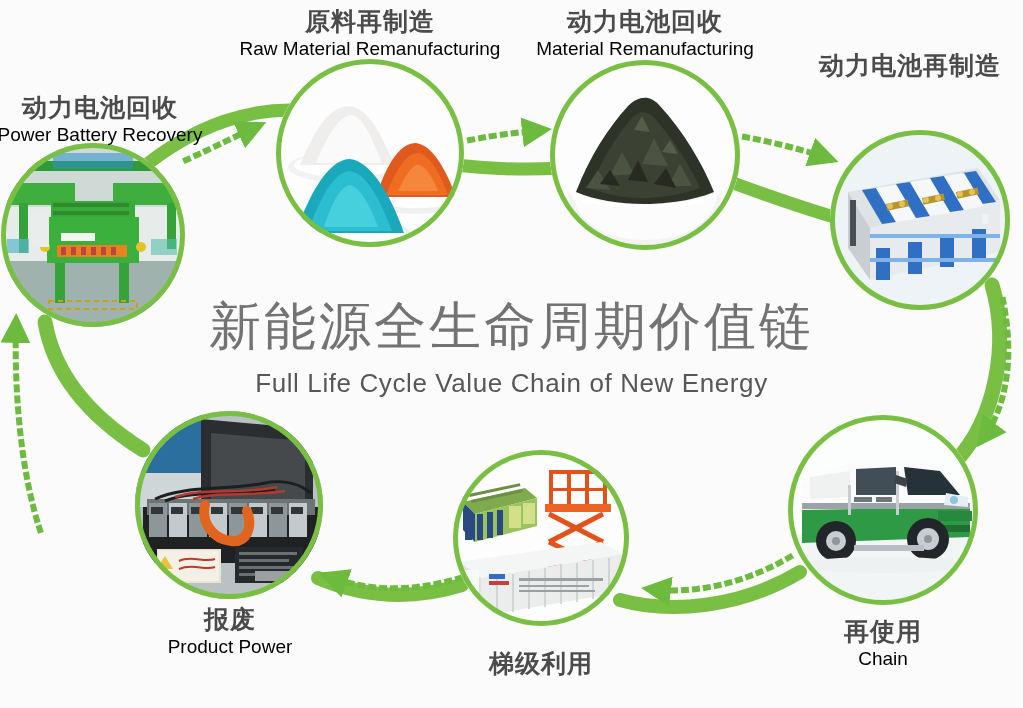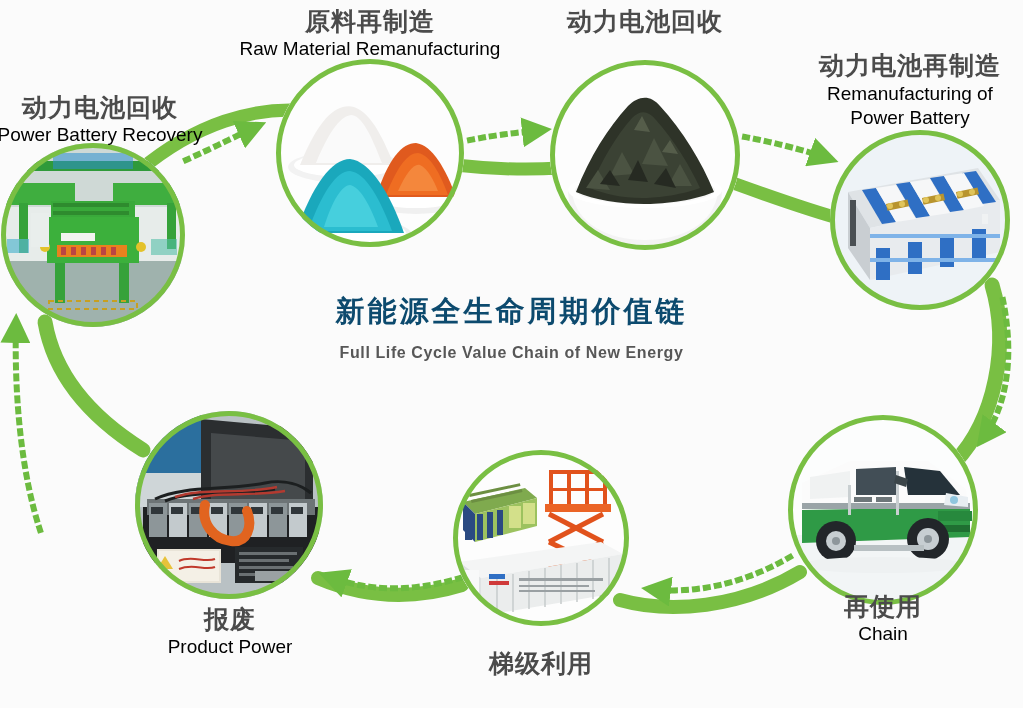--- a/index.html
+++ b/index.html
@@ -80,32 +80,32 @@
   #center-title {
     position: absolute;
     left: 0;
     top: 292px;
     width: 1023px;
     text-align: center;
     pointer-events: none;
   }
   #center-title .t-cn {
     display: block;
-    font-size: 29px;
-    font-weight: bold;
-    color: #0c4a6e;
+    font-size: 52px;
+    font-weight: normal;
+    color: #737373;
     letter-spacing: 3px;
   }
   #center-title .t-en {
     display: block;
-    font-size: 16px;
-    font-weight: bold;
+    font-size: 26px;
+    font-weight: normal;
     color: #575757;
     letter-spacing: 0.6px;
-    margin-top: 12px;
+    margin-top: 6px;
   }
 </style>
 </head>
 <body>
 
 <div id="stage">
 
   <svg id="ring-svg" viewBox="0 0 1023 708">
     <defs>
       <marker id="dotarrow" viewBox="0 0 10 10" refX="7" refY="5" markerWidth="5" markerHeight="5" orient="auto-start-reverse">
@@ -239,20 +239,21 @@
       </g>
       <g fill="#5d6551" opacity="0.8">
         <path d="M84 70 L92 56 L100 72 z"></path>
         <path d="M112 92 L120 80 L128 94 z"></path>
       </g>
     </svg>
   </div>
   <div class="node-ring" style="left:550px; top:60px; width:190px; height:190px; border-width:5px;"></div>
   <div class="label" style="left:505px; top:6px; width:280px;">
     <span class="cn">动力电池回收</span>
+    <span class="en">Material Remanufacturing</span>
   </div>
 
   <div class="node" style="left:830px; top:130px; width:180px; height:180px;">
     <svg class="node-photo" viewBox="0 0 180 180" preserveAspectRatio="none">
       <rect x="0" y="0" width="180" height="180" fill="#eef3f7"></rect>
 
       <path d="M18 62 L148 38 L170 70 L40 98 z" fill="#dfe3e6"></path>
       <path d="M18 62 L40 98 L40 150 L18 118 z" fill="#c9ced2"></path>
       <path d="M40 98 L170 70 L170 122 L40 150 z" fill="#e8ebee"></path>
 
@@ -293,21 +294,20 @@
         <rect x="40" y="104" width="130" height="4"></rect>
         <rect x="40" y="128" width="130" height="4"></rect>
       </g>
       <rect x="20" y="70" width="6" height="46" fill="#4a4f53"></rect>
       <rect x="152" y="84" width="6" height="10" fill="#f0f2f3"></rect>
     </svg>
   </div>
   <div class="node-ring" style="left:830px; top:130px; width:180px; height:180px; border-width:5px;"></div>
   <div class="label two-line-en" style="left:790px; top:50px; width:240px;">
     <span class="cn">动力电池再制造</span>
-    <span class="en" style="white-space:normal; max-width:200px; margin:2px auto 0;">Remanufacturing of Power Battery</span>
   </div>
 
   <div class="node" style="left:788px; top:415px; width:190px; height:190px;">
     <svg class="node-photo" viewBox="0 0 190 190" preserveAspectRatio="none">
       <rect x="0" y="0" width="190" height="190" fill="#fcfdfd"></rect>
       <rect x="0" y="120" width="190" height="70" fill="#f2f5f6"></rect>
 
       <path d="M14 68 L62 46 L140 46 L178 74 L182 120 L14 128 z" fill="#fbfbfb"></path>
       <path d="M14 95 L182 92 L182 122 L14 128 z" fill="#2f9a46"></path>
       <rect x="14" y="88" width="168" height="6" fill="#9aa4a7"></rect>
@@ -333,21 +333,21 @@
       <circle cx="48" cy="126" r="4" fill="#8d969b"></circle>
       <circle cx="140" cy="124" r="21" fill="#22262a"></circle>
       <circle cx="140" cy="124" r="11" fill="#c7ced2"></circle>
       <circle cx="140" cy="124" r="4" fill="#8d969b"></circle>
 
       <rect x="66" y="130" width="70" height="6" fill="#b8c0c3"></rect>
       <ellipse cx="95" cy="150" rx="84" ry="8" fill="#eef1f2"></ellipse>
     </svg>
   </div>
   <div class="node-ring" style="left:788px; top:415px; width:190px; height:190px; border-width:5px;"></div>
-  <div class="label" style="left:763px; top:591px; width:240px;">
+  <div class="label" style="left:763px; top:616px; width:240px;">
     <span class="cn">再使用</span>
     <span class="en">Chain</span>
   </div>
 
   <div class="node" style="left:453px; top:450px; width:176px; height:176px;">
     <svg class="node-photo" viewBox="0 0 176 176" preserveAspectRatio="none">
       <rect x="0" y="0" width="176" height="176" fill="#fdfdfd"></rect>
 
       <path d="M10 52 L72 38 L84 48 L22 64 z" fill="#7faa4e"></path>
       <path d="M10 52 L22 64 L22 92 L10 80 z" fill="#2a4a82"></path>

